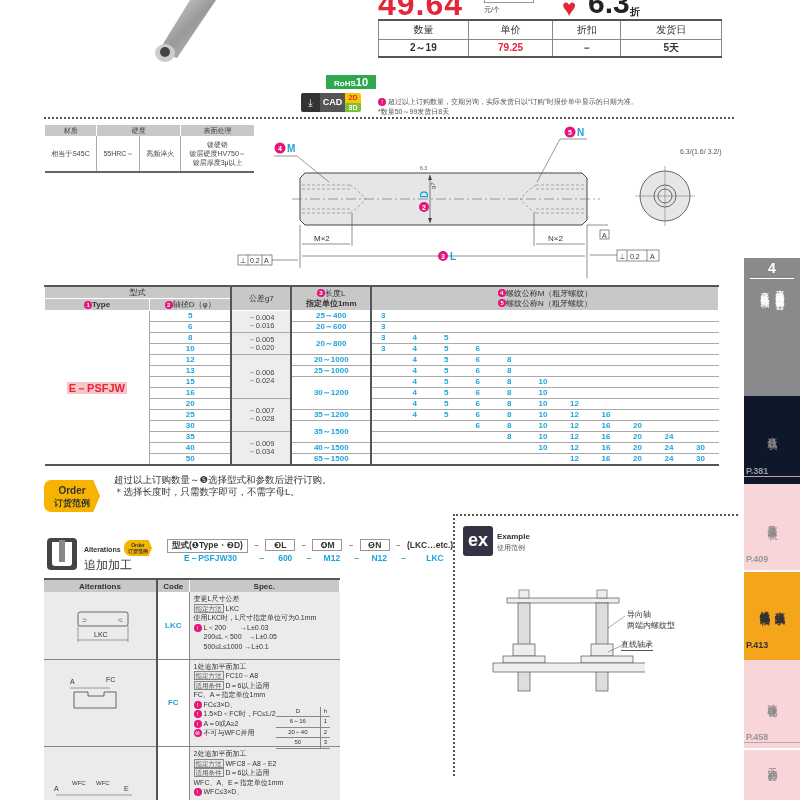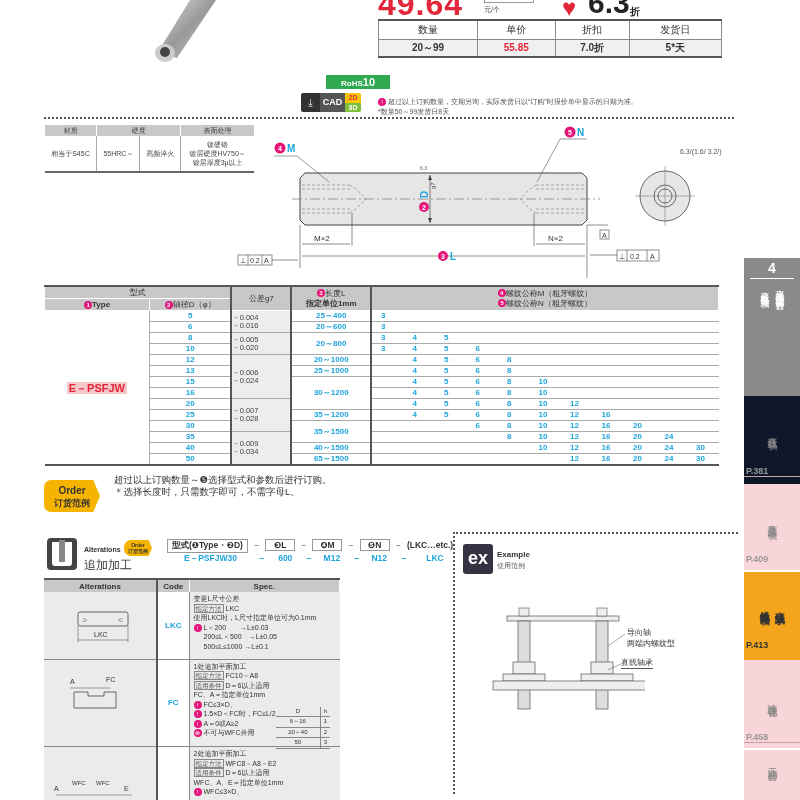--- a/index.html
+++ b/index.html
@@ -19,21 +19,21 @@
 
 .mt{border-collapse:collapse;font-size:7px;color:#444}
 .mt th{background:#c8c8c8;font-weight:normal;height:11px;border-left:1px solid #fff;padding:0 4px}
 .mt td{border-right:1px solid #aaa;padding:0 3px;height:36px;text-align:center;vertical-align:middle;line-height:9px;border-bottom:2px solid #666}
 .mt td:last-child{border-right:none}
 
 .st{border-collapse:collapse;font-size:8px;position:absolute;left:44px;top:285px;width:675px}
 .st th{background:#c8c8c8;font-weight:normal;border:1px solid #fff;height:12px;line-height:11px}
 .st td{height:10.6px;line-height:10px;border-bottom:1px solid #aaa;font-weight:bold;color:#1ea4dc}
 .st td.dc{text-align:center;border-left:1px solid #aaa}
-.st td.tol{background:#ededed;color:#444;font-weight:normal;border-left:2px solid #555;border-right:2px solid #555;font-size:7.5px;line-height:8px}
+.st td.tol{background:#ededed;color:#444;font-weight:normal;text-align:center;border-left:2px solid #555;border-right:2px solid #555;font-size:7.5px;line-height:8px}
 .st td.len{text-align:center;border-right:2px solid #555}
 .st td.thr{padding-left:0;font-size:8px}
 .st td.type{color:#e3263a;font-size:11px;text-align:center;vertical-align:middle}
 .st td.type span{background:#f6c6c9;padding:0 2px}
 .thrgrid{display:flex}
 .thrgrid span{width:31.5px;display:inline-block;text-align:left;padding-left:9px}
 
 .order-badge{background:#f6b400;color:#333;font-weight:bold;text-align:center;font-size:10px;line-height:12px;padding-top:5px;border-radius:7px 0 0 7px;clip-path:polygon(0 0,88% 0,100% 50%,88% 100%,0 100%)}
 .box{display:inline-block;border:1px solid #999;padding:0 4px;font-weight:bold;color:#333;background:#fff}
 
@@ -59,21 +59,21 @@
           <stop offset=".5" stop-color="#999"></stop>
           <stop offset="1" stop-color="#ccc"></stop>
         </linearGradient>
       </defs>
     <polygon points="50,0 76,0 37,58 18,52" fill="url(#sg)"></polygon>
     <ellipse cx="25" cy="53" rx="10" ry="9" fill="#ccc"></ellipse>
     <circle cx="25" cy="52" r="5" fill="#444"></circle>
   </svg>
 </div>
 
-<div class="abs" style="left:326px;top:75px;height:14px;background:#2fa84f;color:#fff;font-weight:bold;font-size:8px;padding:0 15px;line-height:14px">
+<div class="abs" style="left:326px;top:75px;height:14px;background:#2fa84f;color:#fff;font-weight:bold;font-size:8px;padding:0 8px;line-height:14px">
   <span>RoHS</span><span style="font-size:11px">10</span>
 </div>
 <div class="abs" style="left:301px;top:93px;width:60px;height:19px;display:flex;border-radius:2px;overflow:hidden">
   <span style="width:19px;background:#333;color:#fff;font-size:10px;text-align:center;line-height:19px">⤓</span>
   <span style="width:25px;background:#555;color:#fff;font-weight:bold;font-size:9px;text-align:center;line-height:19px">CAD</span>
   <span style="width:16px;display:flex;flex-direction:column">
     <span style="flex:1;background:#f6c700;color:#e3263a;font-size:7px;font-weight:bold;text-align:center;line-height:9px">2D</span>
     <span style="flex:1;background:#7cbf3a;color:#fff;font-size:7px;font-weight:bold;text-align:center;line-height:9px">3D</span>
   </span>
 </div>
@@ -86,25 +86,25 @@
 <div class="abs" style="left:630px;top:5px;font-size:10px;font-weight:bold;color:#222">折</div>
 
 <table class="pt abs" style="left:378px;top:19px;border-top:2px solid #555;border-bottom:2px solid #555">
   <tbody>
       <tr>
     <th>数量</th>
     <th>单价</th>
     <th>折扣</th>
     <th>发货日</th>
   </tr>
-  <tr class="g1">
-    <td>20～99</td>
-    <td class="red">55.85</td>
-    <td>7.0折</td>
-    <td>5*天</td>
+  <tr>
+    <td>2～19</td>
+    <td class="red">79.25</td>
+    <td>－</td>
+    <td>5天</td>
   </tr>
 </tbody>
   </table>
 <div class="abs" style="left:378px;top:97px;font-size:7px;color:#555;white-space:nowrap">
   <span class="warn">!</span><span>超过以上订购数量，交期另询，实际发货日以“订购”时报价单中显示的日期为准。</span>
 </div>
 <div class="abs" style="left:378px;top:107px;font-size:7px;color:#555">*数量50～99发货日8天</div>
 
 <div class="abs dotline" style="left:44px;top:117px;width:690px"></div>
 
@@ -645,21 +645,21 @@
       <div>2处追加平面加工</div>
       <div><span class="tag">指定方法</span><span>WFC8－A8－E2</span></div>
       <div><span class="tag">适用条件</span><span>D＝6以上适用</span></div>
       <div>WFC、A、E＝指定单位1mm</div>
       <div><span class="warn">!</span><span>WFC≤3×D、</span></div>
     </td>
   </tr>
 </tbody>
   </table>
 
-<div class="abs" style="left:453px;top:532px;width:285px;height:262px;border-left:2px dotted #555;border-top:2px dotted #555">
+<div class="abs" style="left:453px;top:514px;width:285px;height:262px;border-left:2px dotted #555;border-top:2px dotted #555">
   <div class="abs" style="left:8px;top:10px;width:30px;height:30px;background:#334;border-radius:3px;color:#fff;font-weight:bold;font-size:18px;text-align:center;line-height:28px;font-family:'Liberation Sans',sans-serif">ex</div>
   <div class="abs" style="left:42px;top:16px;font-size:8px;font-weight:bold;color:#333">Example</div>
   <div class="abs" style="left:42px;top:27px;font-size:7px;color:#555">使用范例</div>
   <svg class="abs" style="left:20px;top:70px" width="170" height="110" viewBox="0 0 170 110">
     <rect x="32" y="12" width="112" height="5" fill="#eee" stroke="#555" stroke-width=".7"></rect>
     <rect x="44" y="4" width="10" height="8" fill="#eee" stroke="#555" stroke-width=".6"></rect>
     <rect x="122" y="4" width="10" height="8" fill="#eee" stroke="#555" stroke-width=".6"></rect>
     <rect x="43" y="17" width="12" height="88" fill="#ddd" stroke="#555" stroke-width=".7"></rect>
     <rect x="121" y="17" width="12" height="88" fill="#ddd" stroke="#555" stroke-width=".7"></rect>
     <rect x="38" y="58" width="22" height="12" fill="#eee" stroke="#555" stroke-width=".7"></rect>

